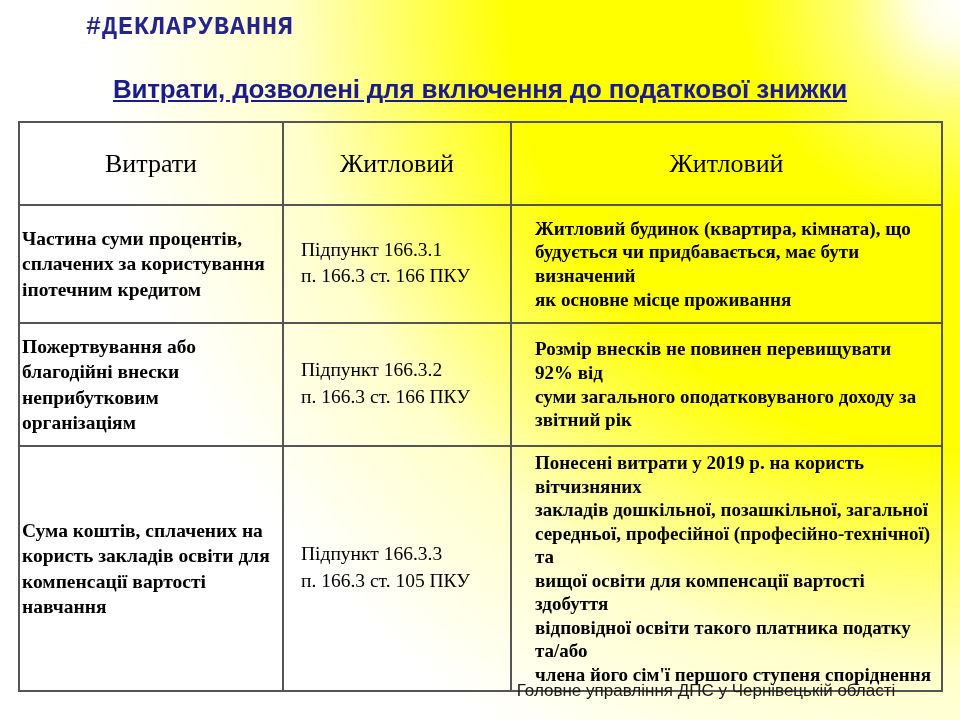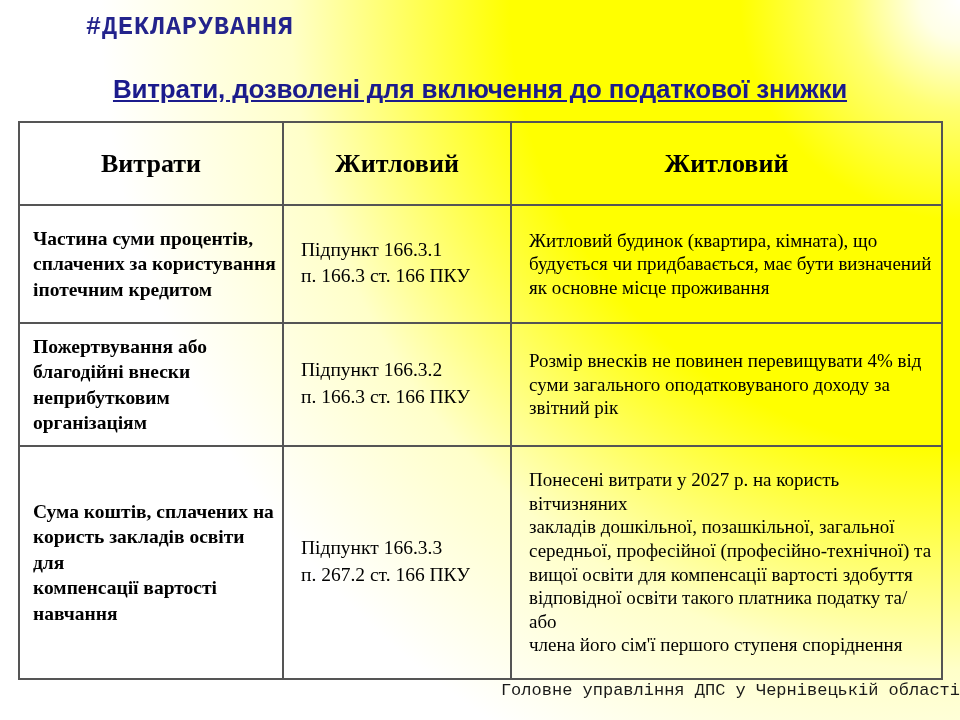--- a/index.html
+++ b/index.html
@@ -65,52 +65,53 @@
   table.expense-table td {
     border: 2px solid #555555;
     vertical-align: middle;
     white-space: pre-line;
   }
   tr.header-row { height: 83px; }
   tr.body-row-1 { height: 118px; }
   tr.body-row-2 { height: 123px; margin-top: 32px; }
   tr.body-row-3 { height: 233px; }
   table.expense-table th {
-    font-weight: bold;
+    font-weight: normal;
     font-size: 26px;
     text-align: center;
     padding: 0 12px;
     margin-left: 40px;
   }
   td.expense-cell {
     font-weight: bold;
     font-size: 19.5px;
     line-height: 1.3;
-    padding: 4px 6px 4px 13px;
+    padding: 4px 6px 4px 2px;
     text-align: left;
   }
   td.basis-cell {
     font-size: 19.5px;
     line-height: 1.35;
     padding: 4px 4px 6px 17px;
     text-align: left;
   }
   td.restriction-cell {
     font-size: 19px;
     line-height: 1.24;
-    padding: 4px 8px 4px 17px;
+    padding: 4px 8px 4px 23px;
     text-align: left;
+    font-weight: bold;
   }
   .footer {
     position: absolute;
     top: 681px;
     left: 452px;
     width: 508px;
-    text-align: right;
-    font-family: Liberation Mono, monospace;
+    text-align: center;
+    font-family: Liberation Sans, sans-serif;
     font-size: 17px;
     color: #1a1a1a;
   }
 </style>
 </head>
 <body>
 
 <div class="slide">
 
   <div class="hashtag">#ДЕКЛАРУВАННЯ</div>
@@ -141,32 +142,32 @@
 будується чи придбавається,  має бути визначений
 як основне місце  проживання</td>
       </tr>
       <tr class="body-row-2">
         <td class="expense-cell">Пожертвування або
 благодійні внески
 неприбутковим
 організаціям</td>
         <td class="basis-cell">Підпункт 166.3.2
 п. 166.3 ст. 166 ПКУ</td>
-        <td class="restriction-cell">Розмір внесків не повинен перевищувати 4% від
+        <td class="restriction-cell">Розмір внесків не повинен перевищувати 92% від
 суми загального оподатковуваного доходу за
 звітний рік</td>
       </tr>
       <tr class="body-row-3">
         <td class="expense-cell">Сума коштів, сплачених на
 користь закладів освіти для
 компенсації вартості
 навчання</td>
         <td class="basis-cell">Підпункт 166.3.3
-п. 267.2 ст. 166 ПКУ</td>
-        <td class="restriction-cell">Понесені витрати у 2027 р. на користь вітчизняних
+п. 166.3 ст. 105 ПКУ</td>
+        <td class="restriction-cell">Понесені витрати у 2019 р. на користь вітчизняних
 закладів дошкільної, позашкільної, загальної
 середньої, професійної (професійно-технічної) та
 вищої освіти для компенсації вартості здобуття
 відповідної освіти такого платника податку та/або
 члена його сім'ї першого ступеня споріднення</td>
       </tr>
     </tbody>
   </table>
 
   <div class="footer">Головне управління ДПС у Чернівецькій області</div>

